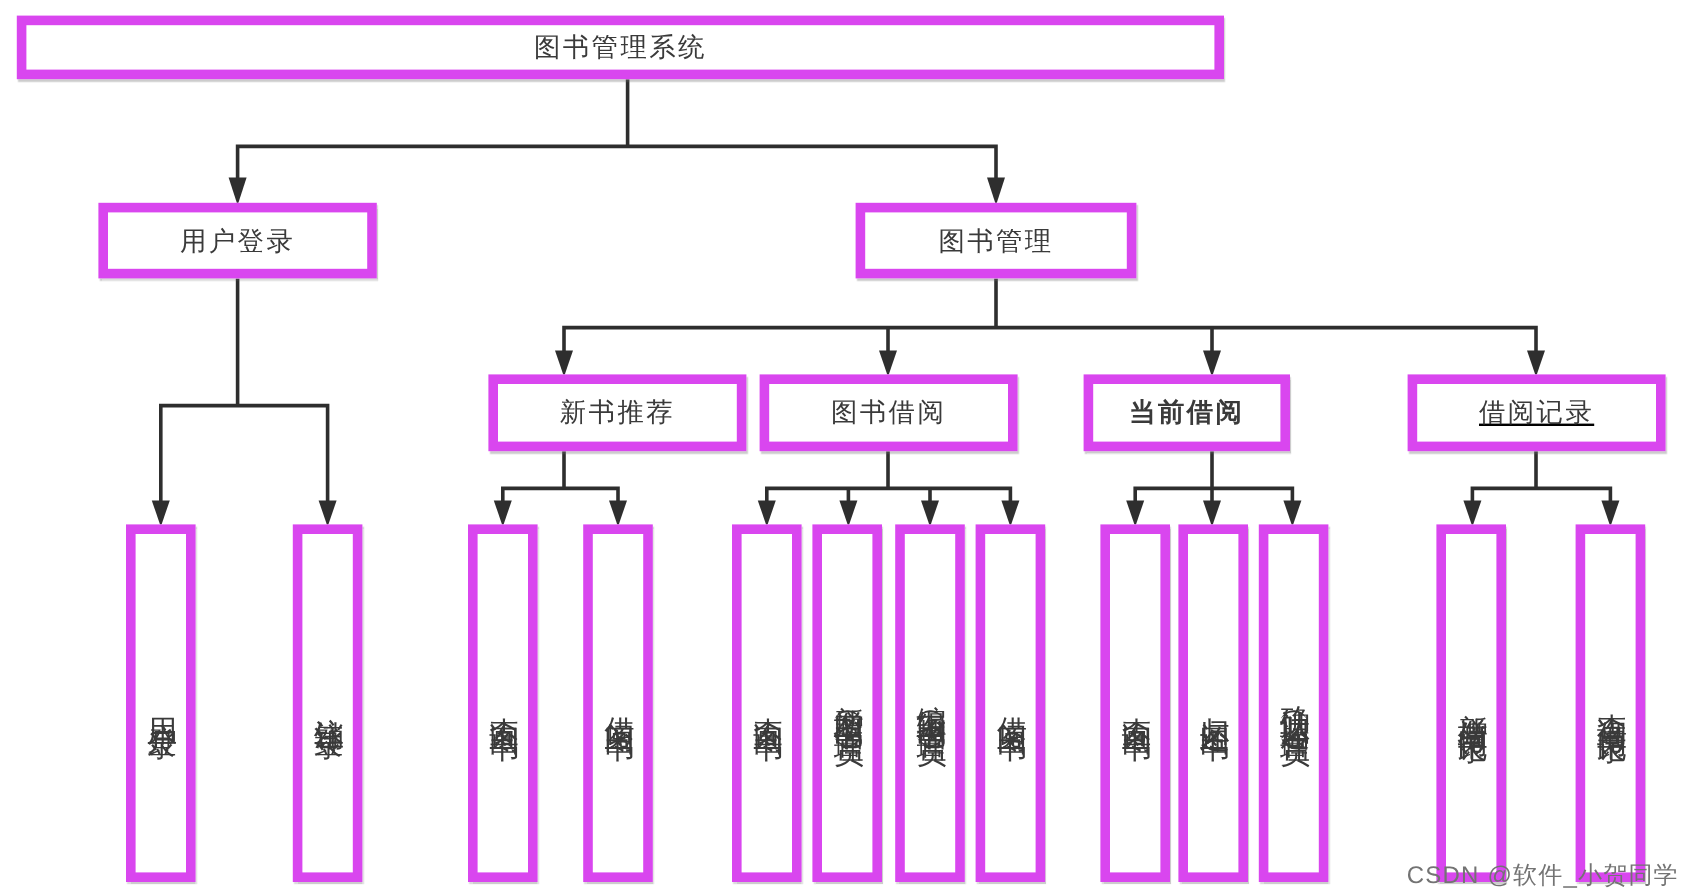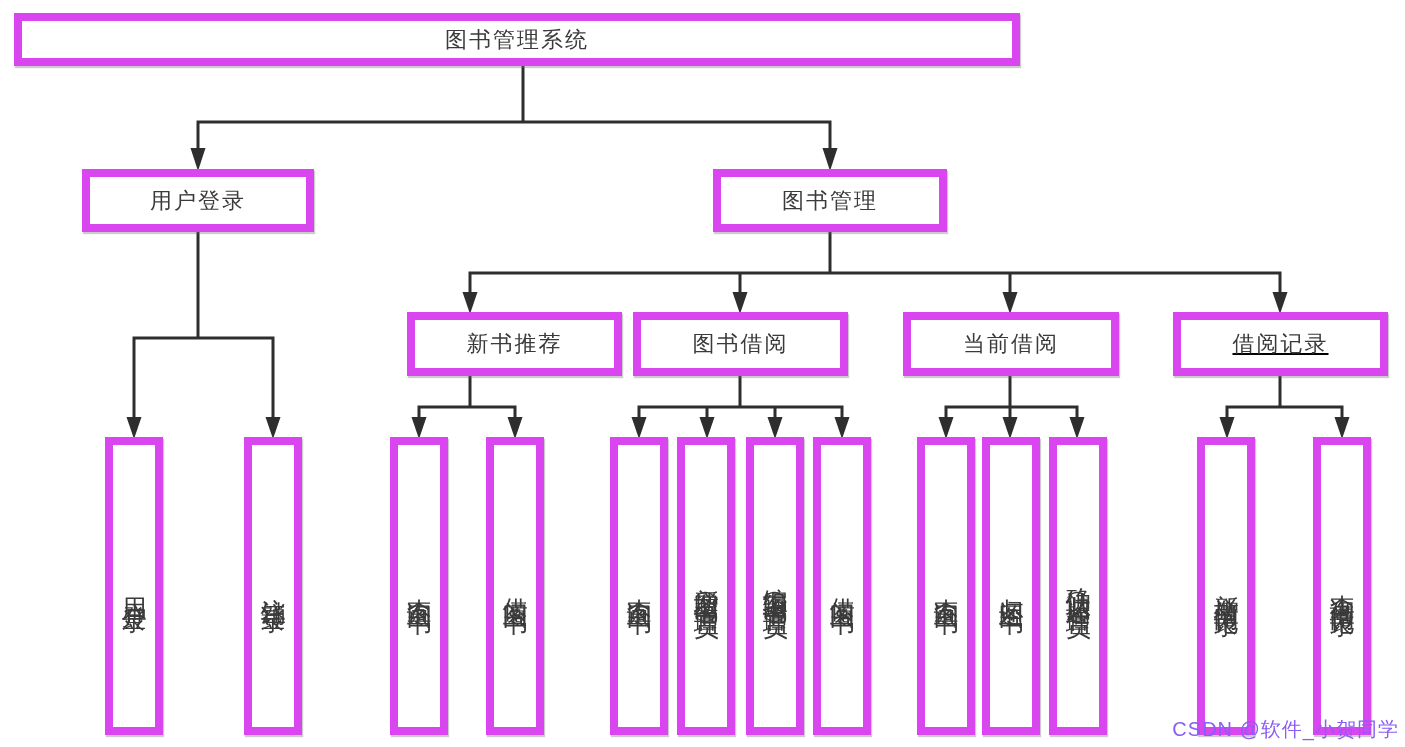--- a/index.html
+++ b/index.html
@@ -36,21 +36,21 @@
     color: #3a3a3a;
     letter-spacing: 4px;
     line-height: 1.1;
     white-space: nowrap;
   }
   .watermark {
     position: absolute;
     right: 6px;
     bottom: 4px;
     font-size: 20px;
-    color: #8b5cf6;
+    color: #737373;
     letter-spacing: 1px;
     z-index: 3;
     white-space: nowrap;
   }
   .wire { stroke: #2e2e2e; stroke-width: 3; fill: none; }
   .head { fill: #2e2e2e; stroke: none; }
 </style>
 </head>
 <body>
 
@@ -126,21 +126,21 @@
   <div class="box" style="left:713px; top:169px; width:234px; height:63px;">
     <span class="h-label">图书管理</span>
   </div>
 
   <div class="box" style="left:363px; top:312px; width:215px; height:64px;margin-left:44px;">
     <span class="h-label">新书推荐</span>
   </div>
   <div class="box" style="left:633px; top:312px; width:215px; height:64px;font-family:Liberation Serif, serif;">
     <span class="h-label">图书借阅</span>
   </div>
-  <div class="box" style="left:903px; top:312px; width:216px; height:64px;">
+  <div class="box" style="left:903px; top:312px; width:172px; height:64px;font-weight:bold;">
     <span class="h-label">当前借阅</span>
   </div>
   <div class="box" style="left:1173px; top:312px; width:215px; height:64px;text-decoration:underline;">
     <span class="h-label">借阅记录</span>
   </div>
 
   <div class="box" style="left:105px; top:437px; width:58px; height:298px;">
     <span class="v-label">用户登录</span>
   </div>
   <div class="box" style="left:244px; top:437px; width:58px; height:298px;">

